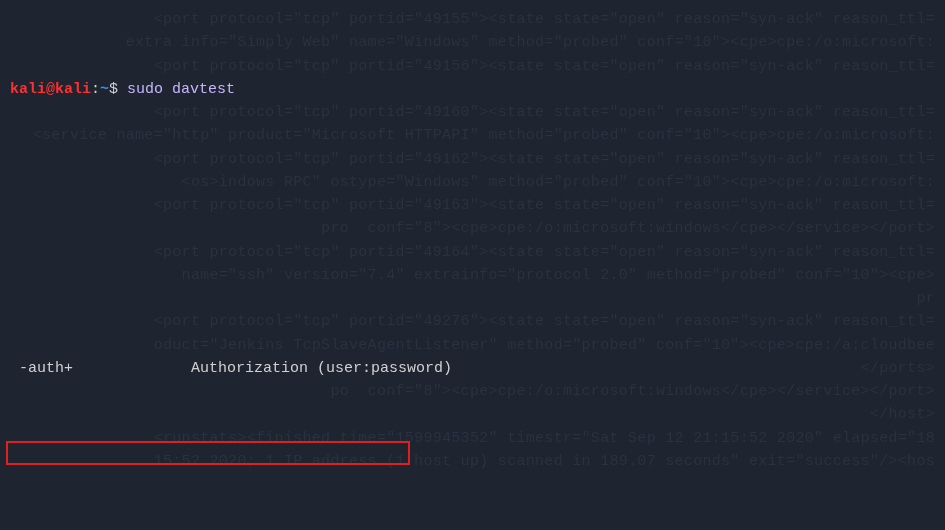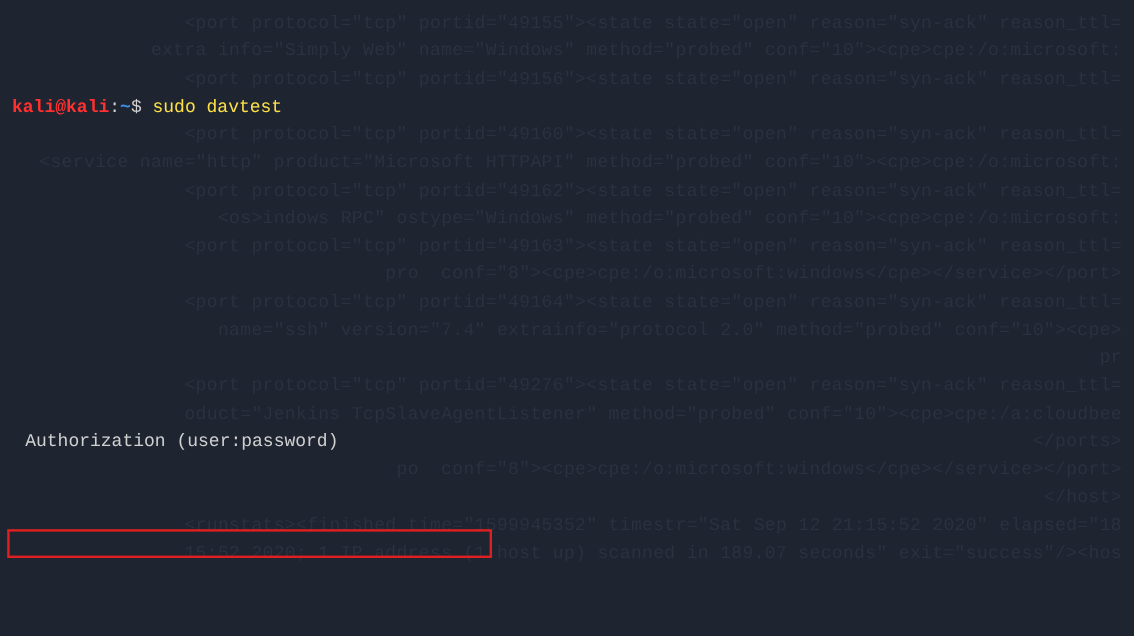--- a/index.html
+++ b/index.html
@@ -40,21 +40,21 @@
       position: relative;
       z-index: 1;
       white-space: pre;
     }
     .prompt-user { color: #ff3030; font-weight: bold; }
     .prompt-at { color: #ff3030; font-weight: bold; }
     .prompt-host { color: #ff3030; font-weight: bold; }
     .prompt-colon { color: #d0d0d0; }
     .prompt-path { color: #3b8eea; font-weight: bold; }
     .prompt-dollar { color: #d0d0d0; }
-    .cmd { color: #fde047; }
+    .cmd { color: #c4b5fd; }
     .line { display: block; }
     .highlight-box {
       position: absolute;
       border: 2px solid #e02020;
       z-index: 2;
       pointer-events: none;
     }
     .option-row {
       display: flex;
     }
@@ -92,21 +92,21 @@
 &lt;runstats&gt;&lt;finished time="1599945352" timestr="Sat Sep 12 21:15:52 2020" elapsed="18
 15:52 2020; 1 IP address (1 host up) scanned in 189.07 seconds" exit="success"/&gt;&lt;hos
 </div>
 
 <div class="terminal">
   <span class="line">
 <span class="prompt-user">kali</span><span class="prompt-at">@</span><span class="prompt-host">kali</span><span class="prompt-colon">:</span><span class="prompt-path">~</span><span class="prompt-dollar">$</span><span class="cmd"> sudo davtest</span></span>
   <span class="line"> </span>
   <span class="line"> </span>
   <span class="line"> </span>
-  <div class="option-row"><span class="option-desc">Authorization (user:password)</span></div>
+  <div class="option-row"><span class="option-flag"> -auth+</span><span class="option-desc">Authorization (user:password)</span></div>
   
   
   
   
   
   
   
   
   
   

